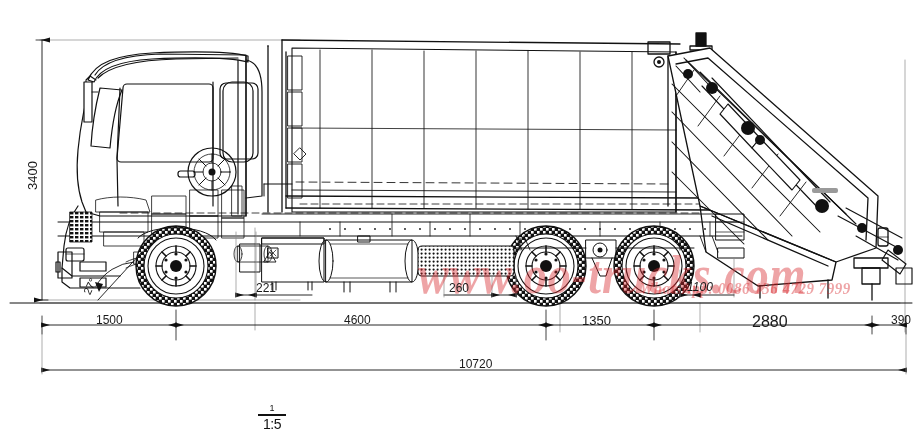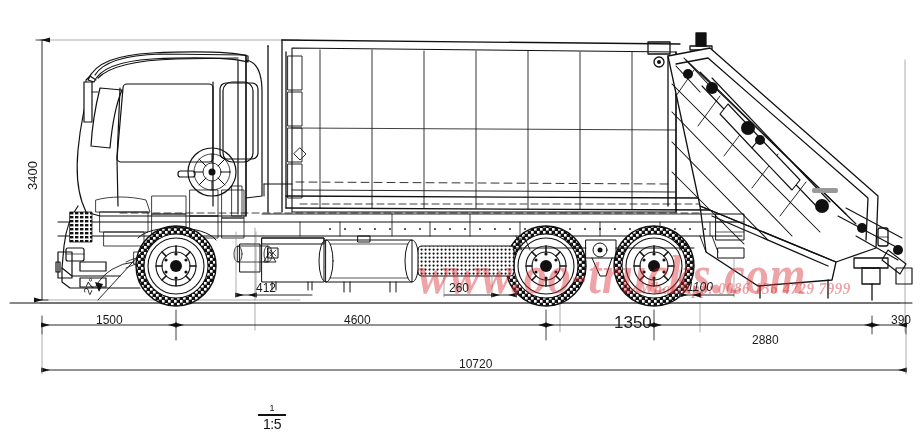--- a/index.html
+++ b/index.html
@@ -575,35 +575,35 @@
 
     </g>
   </svg>
 
   <div class="wm wm-url" style="left:418px;top:248px;">www.oo-trucks.com</div>
 
   <div class="wm wm-phone" style="left:640px;top:281px;">WhatsApp: 0086 136 4729 7999</div>
 
   <div class="dimlabel dim-v" style="left:26px;top:190px;font-size:13px;">3400</div>
 
-  <div class="dimlabel" style="left:256px;top:282px;font-size:12px;">412</div>
+  <div class="dimlabel" style="left:256px;top:282px;font-size:12px;">221</div>
 
   <div class="dimlabel" style="left:449px;top:282px;font-size:12px;">260</div>
 
   <div class="dimlabel" style="left:687px;top:281px;font-size:12px;font-style:italic;">1100</div>
 
   <div class="dimlabel dim-rot27" style="left:82px;top:281px;font-size:11px;">27°</div>
 
   <div class="dimlabel" style="left:96px;top:314px;font-size:12px;text-align:center;">1500</div>
 
   <div class="dimlabel" style="left:344px;top:314px;font-size:12px;">4600</div>
 
-  <div class="dimlabel" style="left:582px;top:314px;font-size:17px;margin-left:32px;">1350</div>
-
-  <div class="dimlabel" style="left:752px;top:314px;font-size:12px;margin-top:20px;">2880</div>
+  <div class="dimlabel" style="left:582px;top:314px;font-size:13px;">1350</div>
+
+  <div class="dimlabel" style="left:752px;top:314px;font-size:16px;">2880</div>
 
   <div class="dimlabel" style="left:880px;top:314px;font-size:12px;margin-left:11px;">390</div>
 
   <div class="dimlabel" style="left:459px;top:358px;font-size:12px;text-align:right;">10720</div>
 
   <div class="scale-frac" style="left:258px;top:404px;width:28px;">
     <span class="num">1</span>
     <span class="bar"></span>
     <span class="den">1:5</span>
   </div>

